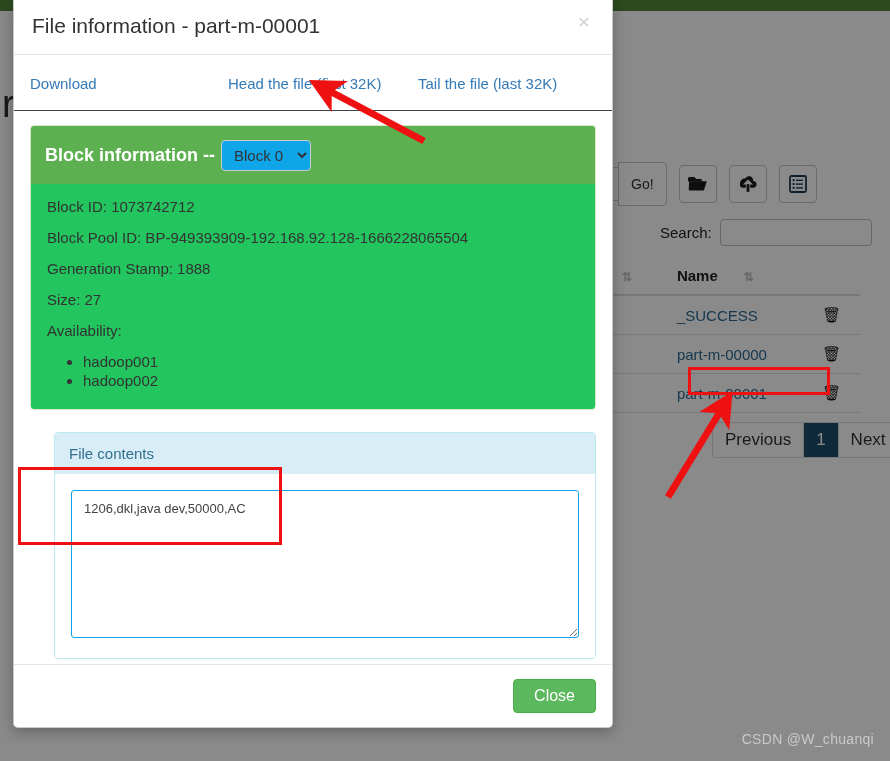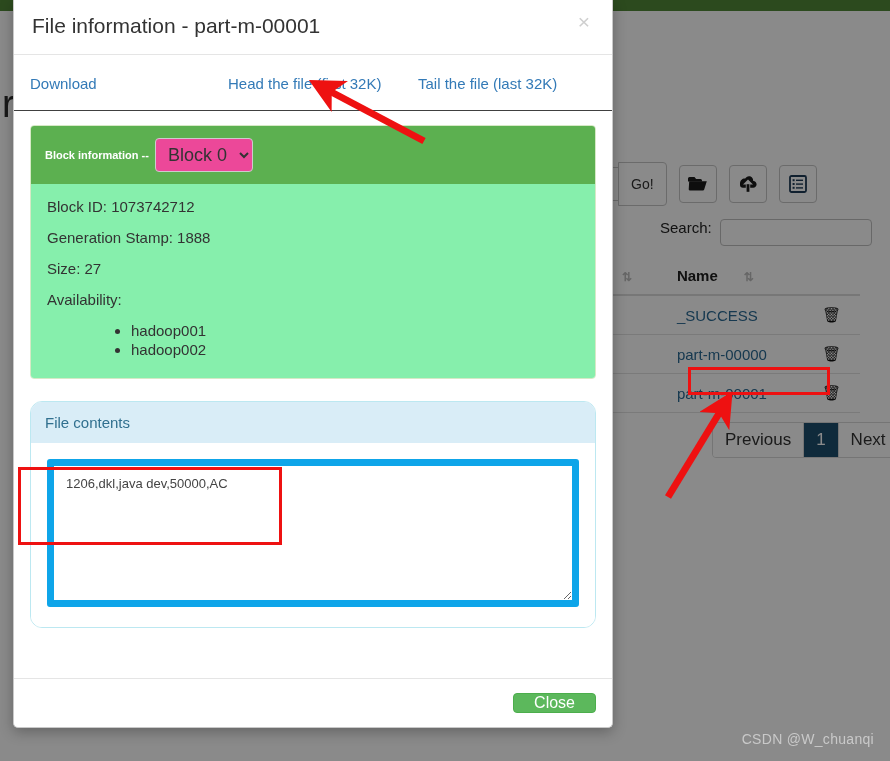--- a/index.html
+++ b/index.html
@@ -51,21 +51,21 @@
   }
   .bg-iconbtn {
     height: 38px; width: 38px; margin-left: 12px;
     border: 1px solid #c6c6c6; background: #fff; border-radius: 4px;
     display: flex; align-items: center; justify-content: center;
   }
   .bg-iconbtn svg { display: block; }
   
   #bg-search {
     position: absolute; left: 660px; top: 208px;
-    display: flex; gap: 8px;
+    display: flex; align-items: center; gap: 8px;
   }
   #bg-search .lbl { font-size: 15px; color: #222; }
   #bg-search input {
     width: 152px; height: 27px;
     border: 1px solid #c0c0c0; border-radius: 4px;
     background: #fff; font-size: 13px; padding: 2px 6px;
   }
   
   #bg-table {
     position: absolute; left: 560px; top: 248px; width: 300px;
@@ -136,55 +136,55 @@
   .panel-green {
     border: 1px solid #d6e9c6; border-radius: 4px; overflow: hidden;
     margin-bottom: 22px;
   }
   .panel-green .phead {
     background: #5cb050; padding: 11px 14px;
     display: flex; align-items: center; gap: 0;
     min-height: 58px;
   }
   .panel-green .phead .ptitle {
-    color: #fff; font-weight: bold; font-size: 11px; margin-right: 6px; text-align: center;
+    color: #fff; font-weight: bold; font-size: 18px; margin-right: 6px; text-align: center;
   }
   .panel-green .phead select {
-    font-size: 18px; padding: 5px 8px; border-radius: 4px;
-    border: 1px solid #ccc; background: #ec4899; color: #333;
+    font-size: 15px; padding: 5px 8px; border-radius: 4px;
+    border: 1px solid #ccc; background: #0ea5e9; color: #333;
     min-width: 90px;
   }
-  .panel-green .pbody { background: #86efac; padding: 14px 16px 18px 16px; }
+  .panel-green .pbody { background: #22c55e; padding: 14px 16px 18px 16px; }
   .panel-green .pbody p { margin: 0 0 14px 0; font-size: 15px; color: #333; }
   .panel-green .pbody ul { margin: 4px 0 0 0; padding-left: 36px; }
-  .panel-green .pbody li { font-size: 15px; color: #333; margin-bottom: 2px; margin-left: 48px; }
+  .panel-green .pbody li { font-size: 15px; color: #333; margin-bottom: 2px; }
 
   
   .panel-blue {
-    border: 1px solid #bce8f1; border-radius: 12px; overflow: hidden;
+    border: 1px solid #bce8f1; border-radius: 4px; overflow: hidden; margin-left: 24px;
   }
   .panel-blue .phead {
     background: #d9edf7; padding: 12px 14px;
     color: #31708f; font-size: 15px;
   }
   .panel-blue .pbody { background: #fff; padding: 16px; }
   .panel-blue textarea {
     width: 100%; height: 148px; resize: vertical;
-    border: 7px solid #0ea5e9; border-radius: 3px;
+    border: 1px solid #0ea5e9; border-radius: 3px;
     padding: 10px 12px; font-size: 13px; color: #444;
     font-family: "Liberation Sans", sans-serif;
   }
 
   #modal-footer {
     border-top: 1px solid #e5e5e5;
     padding: 14px 16px; display: flex; justify-content: flex-end;
   }
   #modal-close-btn {
     background: #5cb85c; border: 1px solid #4cae4c; color: #fff;
-    font-size: 16px; padding: 0 20px; border-radius: 4px; cursor: pointer;
+    font-size: 16px; padding: 7px 20px; border-radius: 4px; cursor: pointer;
   }
 
   
   .anno-box {
     position: absolute; border: 3px solid #ee1111;
     pointer-events: none;
   }
   #anno-arrows {
     position: absolute; inset: 0; pointer-events: none;
   }
@@ -312,20 +312,21 @@
 
     <div class="panel-green">
       <div class="phead">
         <span class="ptitle">Block information --</span>
         <select>
           <option>Block 0</option>
         </select>
       </div>
       <div class="pbody">
         <p>Block ID: 1073742712</p>
+        <p>Block Pool ID: BP-949393909-192.168.92.128-1666228065504</p>
         <p>Generation Stamp: 1888</p>
         <p>Size: 27</p>
         <p>Availability:</p>
         <ul>
           <li>hadoop001</li>
           <li>hadoop002</li>
         </ul>
       </div>
     </div>
 

